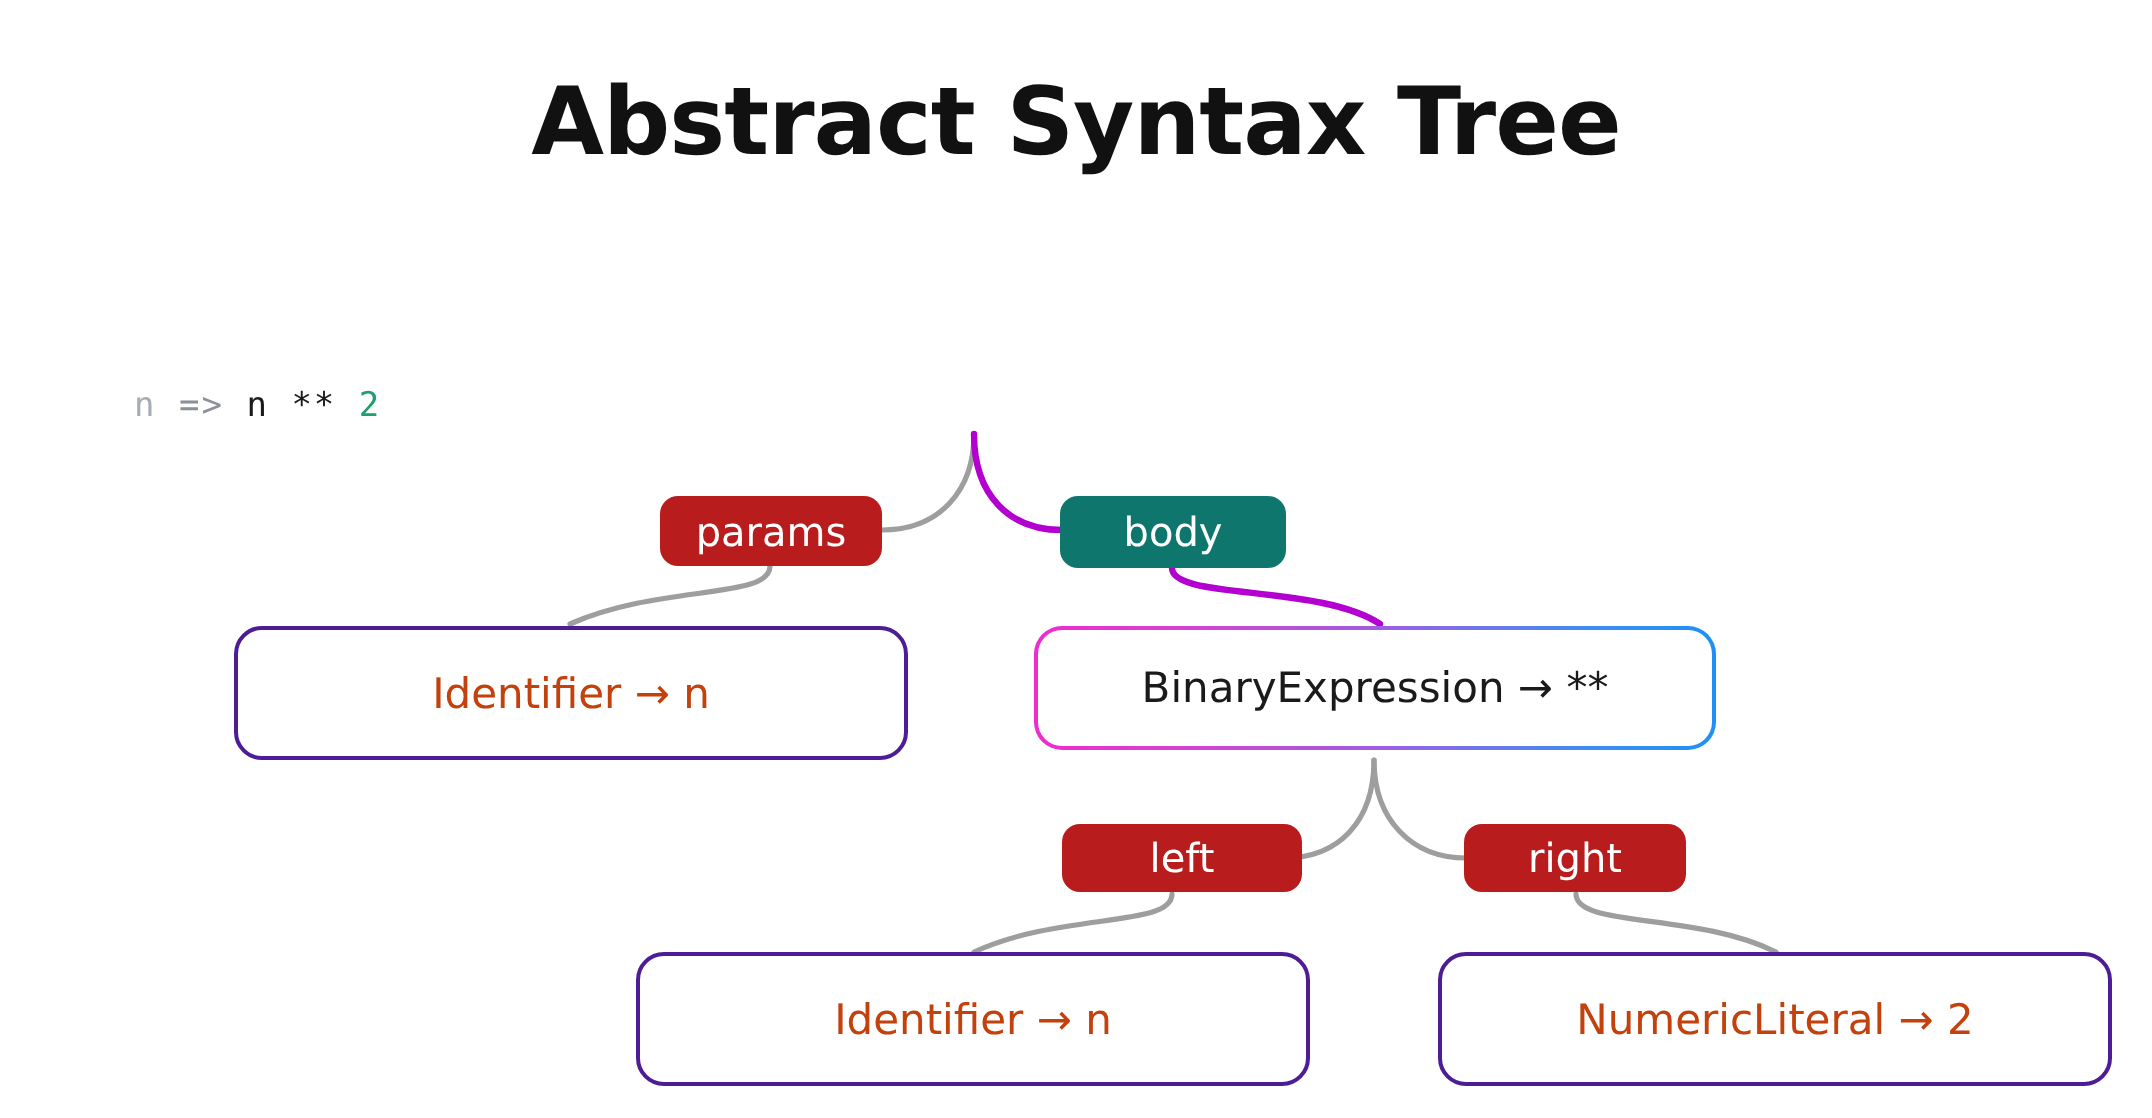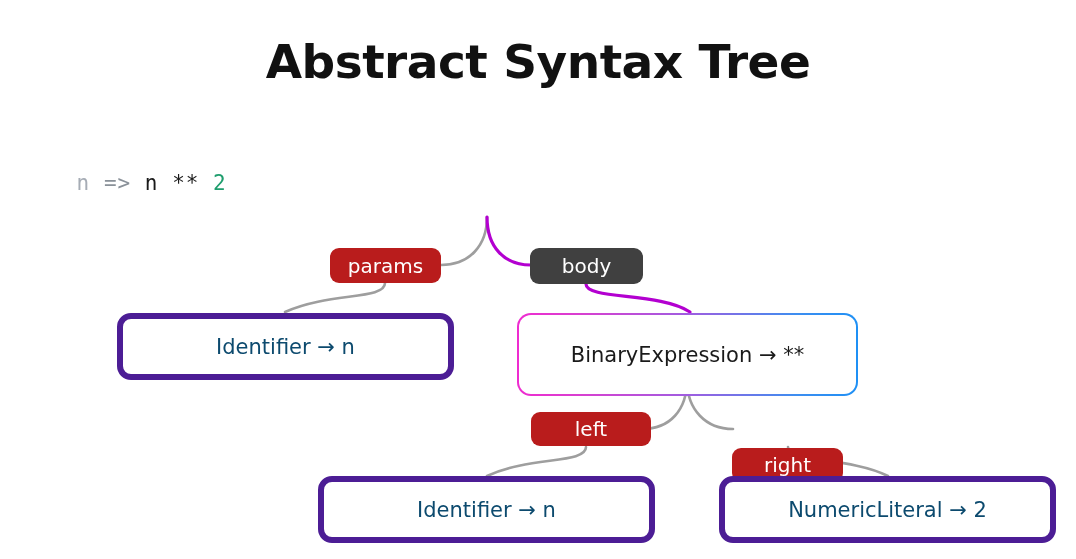--- a/index.html
+++ b/index.html
@@ -29,23 +29,23 @@
     font-family: "DejaVu Sans", sans-serif;
     font-weight: bold;
     font-size: 47px;
     letter-spacing: -0.5px;
     color: #111111;
     line-height: 56px;
   }
   .code-snippet {
     position: absolute;
     left: 22px;
-    top: 147px;
+    top: 173px;
     font-family: "DejaVu Sans Mono", monospace;
-    font-size: 21px;
+    font-size: 17px;
     letter-spacing: 1px;
     white-space: pre;
   }
   .tok-param { color: #a6acb5; }
   .tok-arrow { color: #8a9199; }
   .tok-ident { color: #1a1a1a; }
   .tok-op    { color: #1a1a1a; }
   .tok-num   { color: #1f9e6e; }
 
   svg.wires {
@@ -63,22 +63,22 @@
     border-radius: 14px;
     background: #ffffff;
     display: flex;
     align-items: center;
     justify-content: center;
     font-family: "DejaVu Sans", sans-serif;
     font-size: 21px;
     white-space: nowrap;
   }
   .node-plain {
-    border: 6px solid #4c1d95;
-    color: #0c4a6e;
+    border: 2px solid #4c1d95;
+    color: #c2410c;
   }
   .node-grad {
     border: 2px solid transparent;
     color: #1a1a1a;
     background:
       linear-gradient(#ffffff, #ffffff) padding-box,
       linear-gradient(90deg, #ef2bd0 0%, #d93fd0 18%, #a05de0 50%, #3d8ef0 82%, #1e90f5 100%) border-box;
   }
 
   .pill {
@@ -87,21 +87,21 @@
     border-radius: 9px;
     display: flex;
     align-items: center;
     justify-content: center;
     color: #ffffff;
     font-family: "DejaVu Sans", sans-serif;
     font-size: 20px;
     white-space: nowrap;
   }
   .pill-gray { background: #b91c1c; }
-  .pill-accent { background: #404040; }
+  .pill-accent { background: #0f766e; }
 </style>
 </head>
 <body>
 
 <div id="stage">
 
   <div class="page-title">Abstract Syntax Tree</div>
 
   <div class="code-snippet">
     <span class="tok-param">n</span><span> </span><span class="tok-arrow">=&gt;</span><span> </span><span class="tok-ident">n</span><span> </span><span class="tok-op">**</span><span> </span><span class="tok-num">2</span>
@@ -122,23 +122,23 @@
     <path d="M 788 447 C 788 464, 848 456, 888 476" fill="none" stroke="#9e9e9e" stroke-width="2.6" stroke-linecap="round"></path>
   </svg>
 
 
   <div class="pill pill-gray" style="left:330px; top:248px; width:111px; height:35px;">params</div>
 
   <div class="pill pill-accent" style="left:530px; top:248px; width:113px; height:36px;">body</div>
 
   <div class="node node-plain" style="left:117px; top:313px; width:337px; height:67px;">Identifier → n</div>
 
-  <div class="node node-grad" style="left:517px; top:313px; width:341px; height:83px;">BinaryExpression → **</div>
+  <div class="node node-grad" style="left:517px; top:313px; width:341px; height:62px;">BinaryExpression → **</div>
 
   <div class="pill pill-gray" style="left:531px; top:412px; width:120px; height:34px;">left</div>
 
-  <div class="pill pill-gray" style="left:732px; top:412px; width:111px; height:34px;margin-top:36px;">right</div>
+  <div class="pill pill-gray" style="left:732px; top:412px; width:111px; height:34px;">right</div>
 
   <div class="node node-plain" style="left:318px; top:476px; width:337px; height:67px;">Identifier → n</div>
 
   <div class="node node-plain" style="left:719px; top:476px; width:337px; height:67px;">NumericLiteral → 2</div>
 
 </div>
 
 </body></html>

